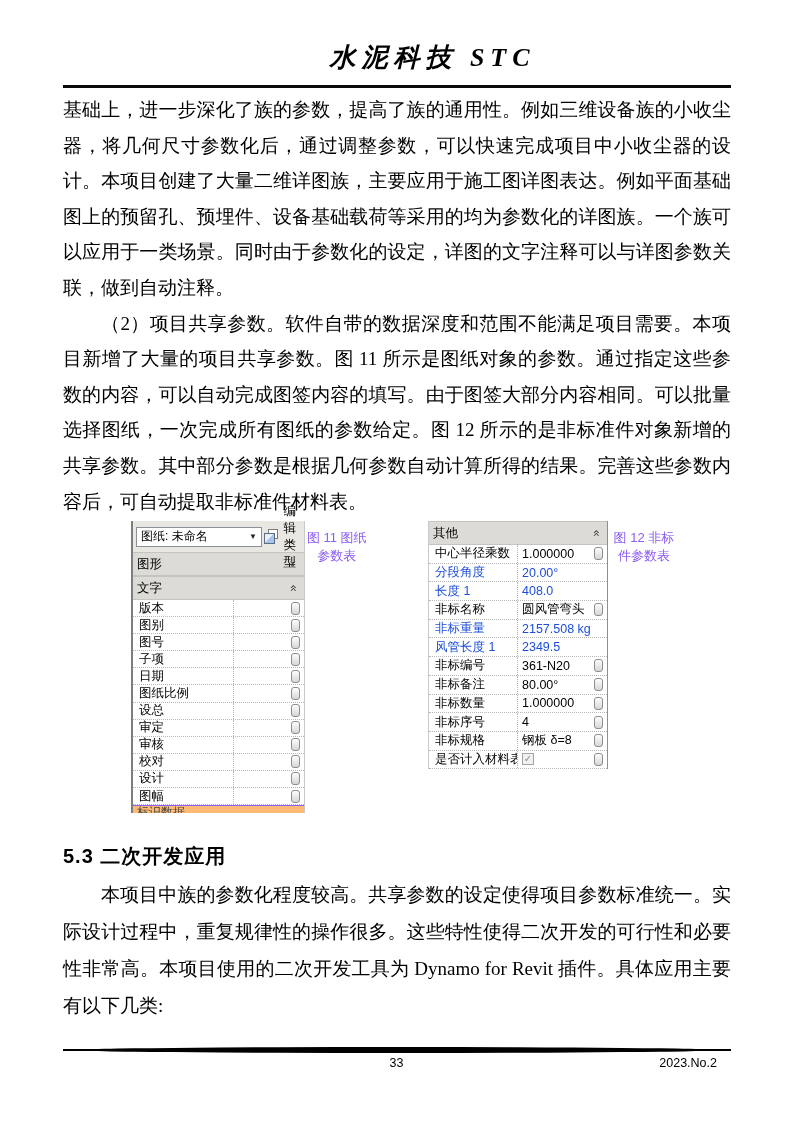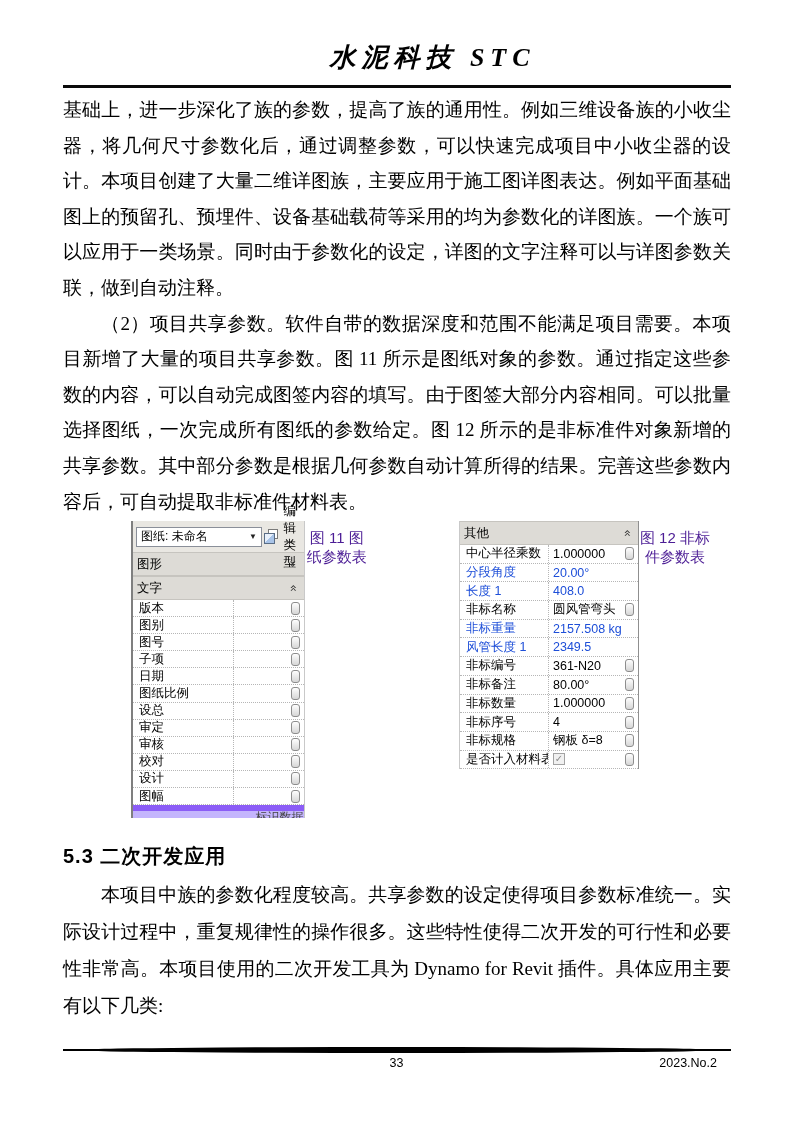--- a/index.html
+++ b/index.html
@@ -34,24 +34,24 @@
   .section-heading {
     position:absolute; top:843px; left:63px;
     font-family:"Liberation Sans","DejaVu Sans",sans-serif;
     font-weight:bold; font-size:20px; letter-spacing:1px;
   }
 
   
   .figures { position:absolute; top:521px; left:63px; width:668px; display:flex; align-items:flex-start; }
   .figcol { display:flex; flex-direction:row; }
   .figcol-1 { margin-left:68px; width:238px; }
-  .figcol-2 { margin-left:90px; width:252px; }
+  .figcol-2 { margin-left:59px; width:252px; }
   .figcaption {
-    margin-top:8px; text-align:center; font-size:15px;
-    font-family:"Liberation Sans","DejaVu Sans",sans-serif; color:#4c1d95;
+    margin-top:8px; text-align:center; font-size:13px;
+    font-family:"Liberation Sans","DejaVu Sans",sans-serif; color:#8b5cf6;
   }
 
   
   .rpanel {
     font-family:"Liberation Sans","DejaVu Sans",sans-serif; font-size:12.5px;
     background:#fff; box-sizing:border-box;
   }
   .panel-left  { border-left:2px solid #7f7f7f; border-right:1px solid #c9c9c9; }
   .panel-right { border-left:1px solid #c9c9c9; border-right:1px solid #8f8f8f; }
 
@@ -109,22 +109,22 @@
   .pbtn {
     width:9px; height:13px; border:1px solid #8d8d8d; border-radius:3px;
     background:linear-gradient(180deg,#fefefe,#d6d6d6); padding:0;
   }
   .checkbox {
     width:12px; height:12px; box-sizing:border-box; border:1px solid #a3a3a3;
     background:#f1f1f1; color:#8a8a8a; font-size:10px; line-height:10px;
     display:flex; align-items:center; justify-content:center;
   }
   .sliver {
-    height:7px; overflow:hidden; background:#c4b5fd; border-top:6px solid #8b5cf6;
-    font-size:12px; line-height:13px; padding-left:4px; color:#444;text-align:right;
+    height:7px; overflow:hidden; background:#fdba74; border-top:1px solid #8b5cf6;
+    font-size:12px; line-height:13px; padding-left:4px; color:#444;
   }
 
   
   .footer-thin { position:absolute; top:1049px; left:63px; width:668px; height:1.5px; background:#000; }
   .footer-bar  { position:absolute; top:1046.5px; left:80px; width:634px; height:6px; background:#000;
                  border-radius:50% / 50%; }
   .footer-page {
     position:absolute; top:1056px; left:0; width:100%; text-align:center;
     font-family:"Liberation Sans","DejaVu Sans",sans-serif; font-size:12.5px;
   }

